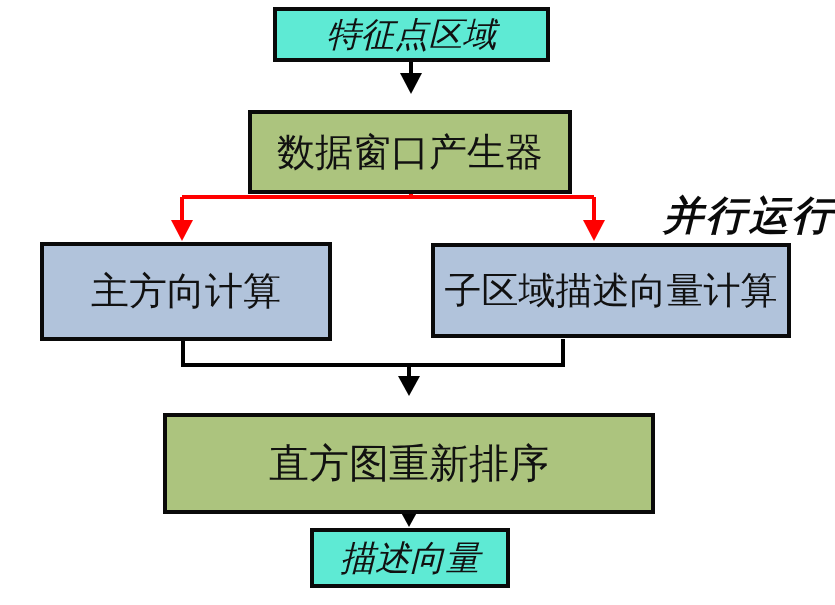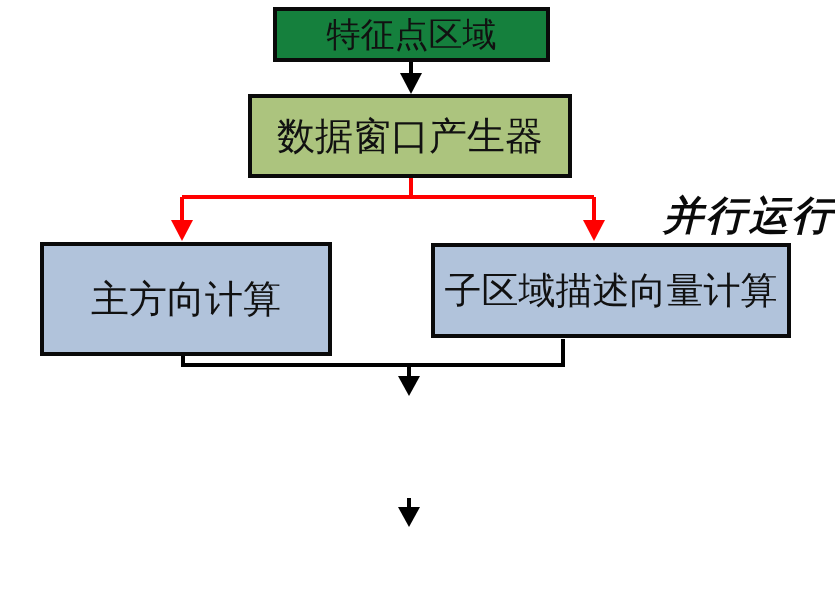--- a/index.html
+++ b/index.html
@@ -24,27 +24,27 @@
     position: absolute;
     box-sizing: border-box;
     border: 4px solid #0a0a0a;
     display: flex;
     align-items: center;
     justify-content: center;
     color: #111111;
     text-align: center;
     white-space: nowrap;
   }
-  .node-orange { background: #15803d; }
-  .node-green  { background: #ACC47E; }
+  .node-orange { background: #5eead4; font-style: italic; }
+  .node-green  { background: #ACC47E; margin-top: 16px; }
   .node-blue   { background: #B1C3DB; }
 
   .n-feature    { left: 273px; top: 7px;   width: 277px; height: 55px; font-size: 34px; }
   .n-window     { left: 248px; top: 94px;  width: 324px; height: 84px; font-size: 38px; }
-  .n-maindir    { left: 40px;  top: 242px; width: 292px; height: 114px; font-size: 38px; }
+  .n-maindir    { left: 40px;  top: 242px; width: 292px; height: 99px; font-size: 38px; }
   .n-subregion  { left: 415px; top: 243px; width: 360px; height: 95px; font-size: 37px; margin-left: 16px; }
   .n-histogram  { left: 163px; top: 397px; width: 492px; height: 101px; font-size: 40px; }
   .n-descriptor { left: 310px; top: 528px; width: 200px; height: 60px; font-size: 35px; }
 
   .parallel-label {
     position: absolute;
     left: 612px;
     top: 193px;
     width: 223px;
     height: 46px;
@@ -101,15 +101,21 @@
   <div class="parallel-label">并行运行</div>
 
   <div class="node node-blue n-maindir">
     <span>主方向计算</span>
   </div>
 
   <div class="node node-blue n-subregion">
     <span>子区域描述向量计算</span>
   </div>
 
+  <div class="node node-green n-histogram">
+    <span>直方图重新排序</span>
+  </div>
 
+  <div class="node node-orange n-descriptor">
+    <span>描述向量</span>
+  </div>
 
 </div>
 
 </body></html>

